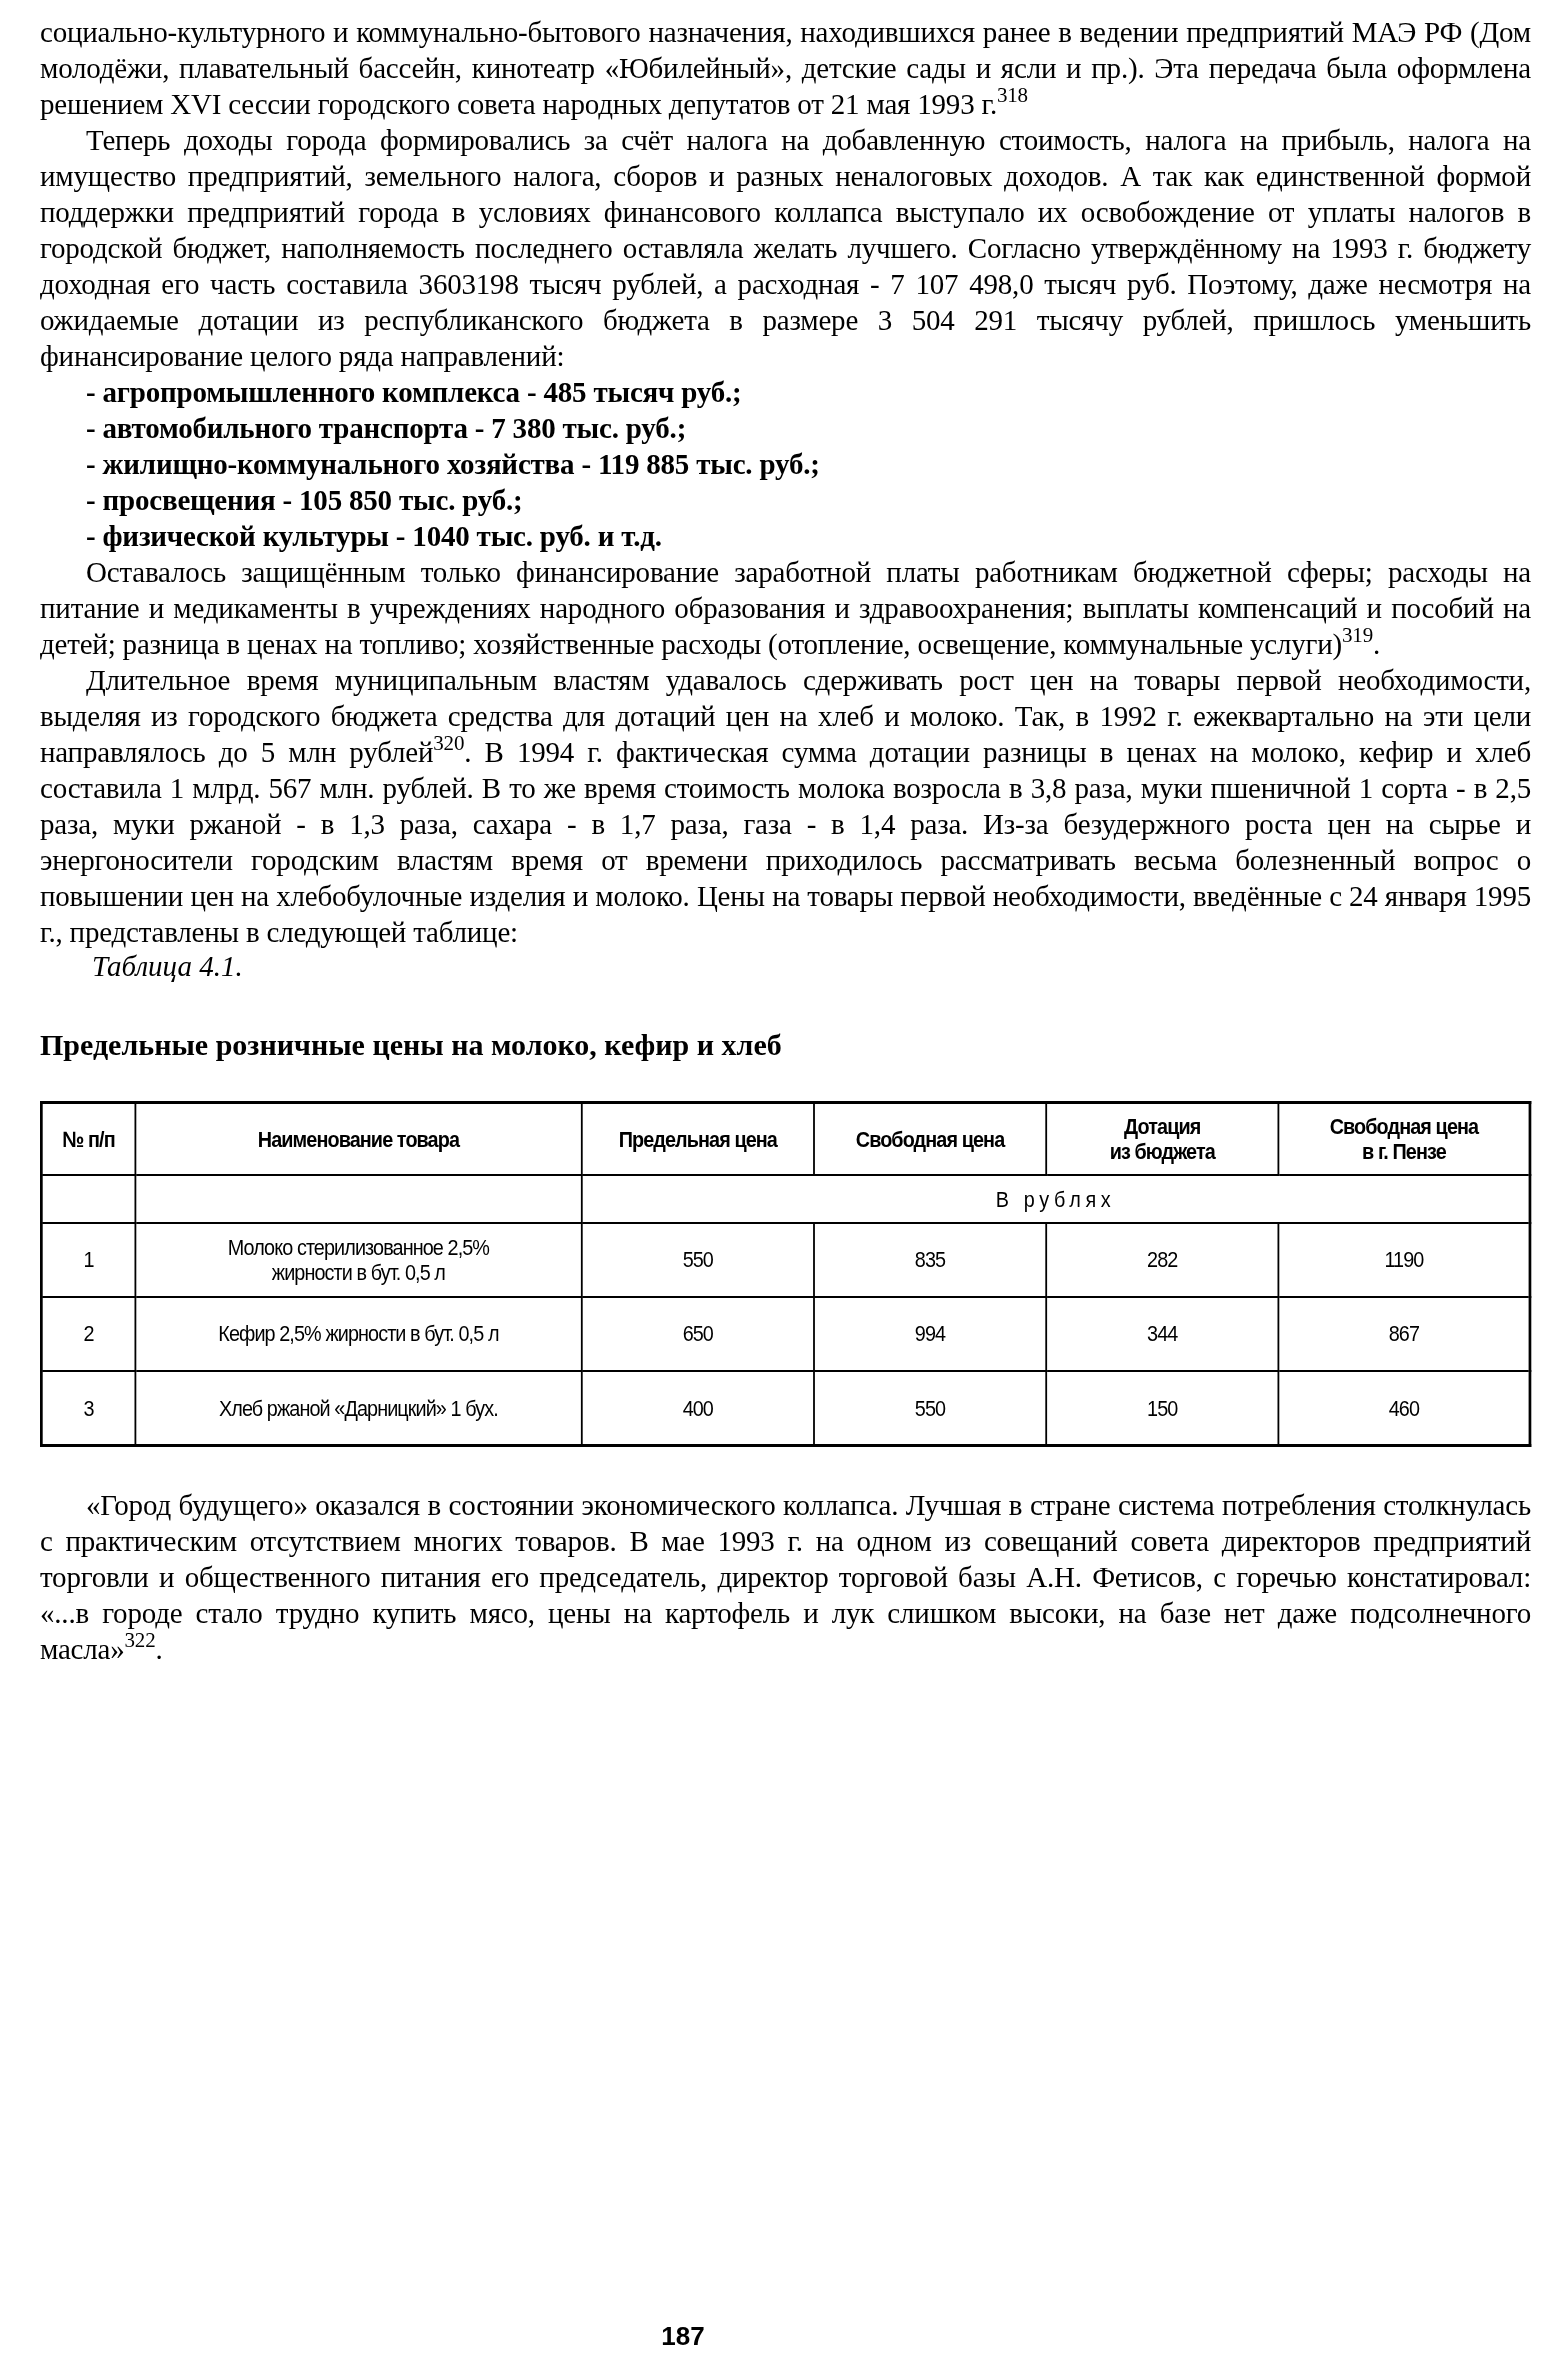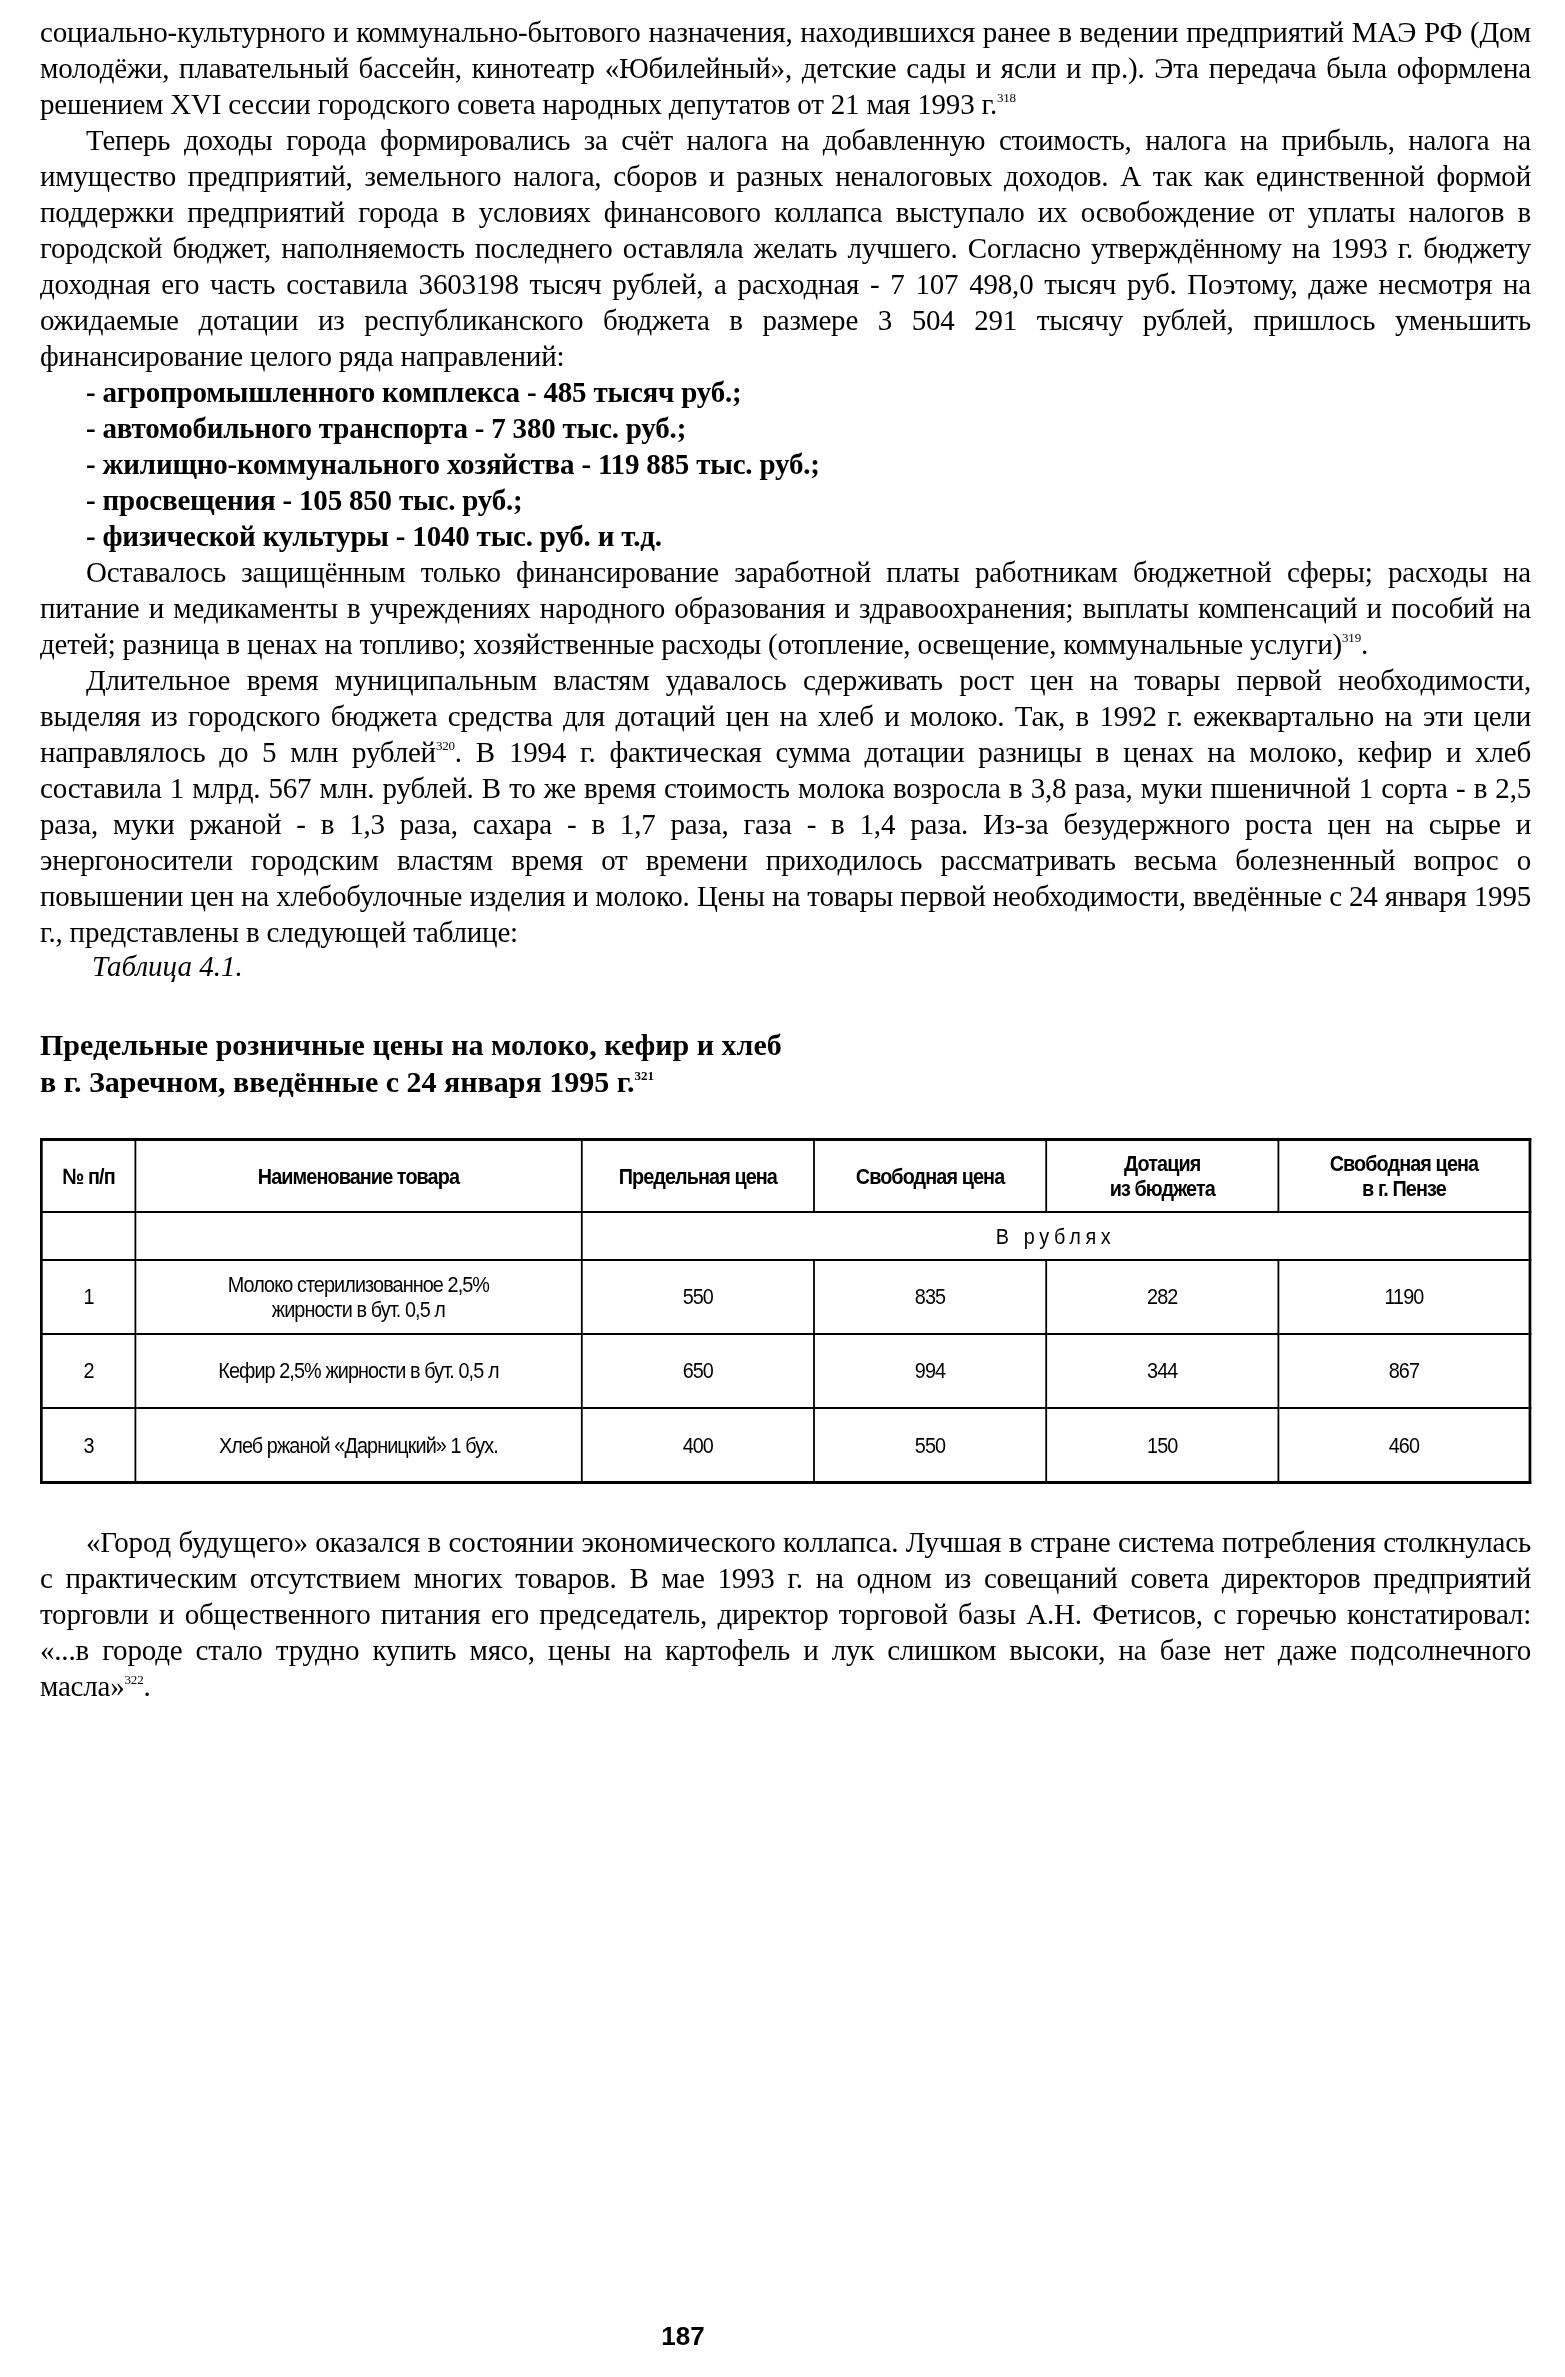--- a/index.html
+++ b/index.html
@@ -8,21 +8,21 @@
     font-family: "Liberation Serif", "DejaVu Serif", serif; color: #000;
   }
   .page { position: absolute; left: 40px; top: 14.3px; width: 1491px; }
   .text {
     font-size: 29px; line-height: 36px; text-align: justify;
     letter-spacing: -0.2px;
   }
   .text p { margin: 0; }
   .indent { text-indent: 46px; }
   .list-item { padding-left: 46px; font-weight: bold; }
-  sup { font-size: 13px; line-height: 0; vertical-align: 11.7px; }
+  sup { font-size: 21px; line-height: 0; vertical-align: 11.7px; }
   .caption {
     font-style: italic; font-size: 29px; text-align: left;
     padding-left: 52px;
   }
   .title {
     text-align: left; font-weight: bold; font-size: 30px; line-height: 37px;
     margin-top: 43px;
   }
   table.prices {
     margin-top: 38px; width: 1491px; border-collapse: collapse;
@@ -58,21 +58,20 @@
     <p class="list-item">- просвещения - 105 850 тыс. руб.;</p>
     <p class="list-item">- физической культуры - 1040 тыс. руб. и т.д.</p>
     <p class="indent"><span>Оставалось защищённым только финансирование заработной платы работникам бюджетной сферы; расходы на питание и медикаменты в учреждениях народного образования и здравоохранения; выплаты компенсаций и пособий на детей; разница в ценах на топливо; хозяйственные расходы (отопление, освещение, коммунальные услуги)</span><sup>319</sup><span>.</span></p>
     <p class="indent"><span>Длительное время муниципальным властям удавалось сдерживать рост цен на товары первой необходимости, выделяя из городского бюджета средства для дотаций цен на хлеб и молоко. Так, в 1992 г. ежеквартально на эти цели направлялось до 5 млн рублей</span><sup>320</sup><span>. В 1994 г. фактическая сумма дотации разницы в ценах на молоко, кефир и хлеб составила 1 млрд. 567 млн. рублей. В то же время стоимость молока возросла в 3,8 раза, муки пшеничной 1 сорта - в 2,5 раза, муки ржаной - в 1,3 раза, сахара - в 1,7 раза, газа - в 1,4 раза. Из-за безудержного роста цен на сырье и энергоносители городским властям время от времени приходилось рассматривать весьма болезненный вопрос о повышении цен на хлебобулочные изделия и молоко. Цены на товары первой необходимости, введённые с 24 января 1995 г., представлены в следующей таблице:</span></p>
   </div>
 
   <div class="caption">Таблица 4.1.</div>
 
   <div class="title">
     <div>Предельные розничные цены на молоко, кефир и хлеб</div>
-    <div><span>в г. Заречном, введённые с 24 января 1995 г.</span><sup>321</sup></div>
   </div>
 
   <table class="prices">
     <thead>
       <tr>
         <th style="width:6.3%">№ п/п</th>
         <th style="width:30%">Наименование товара</th>
         <th style="width:15.6%">Предельная цена</th>
         <th style="width:15.6%">Свободная цена</th>
         <th style="width:15.6%">

